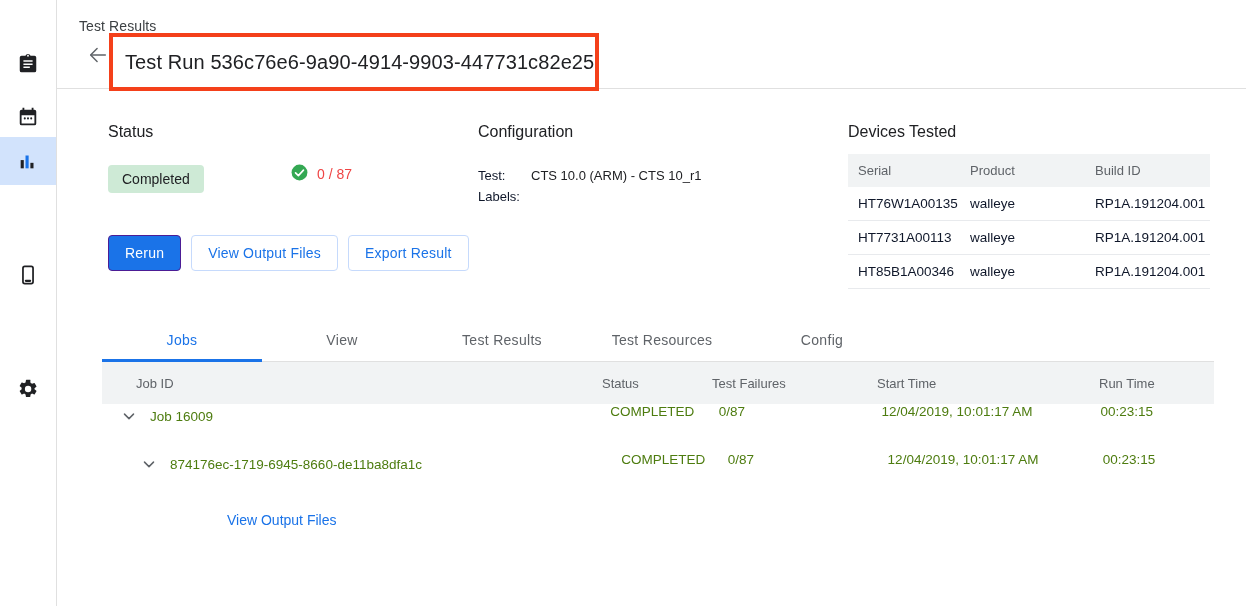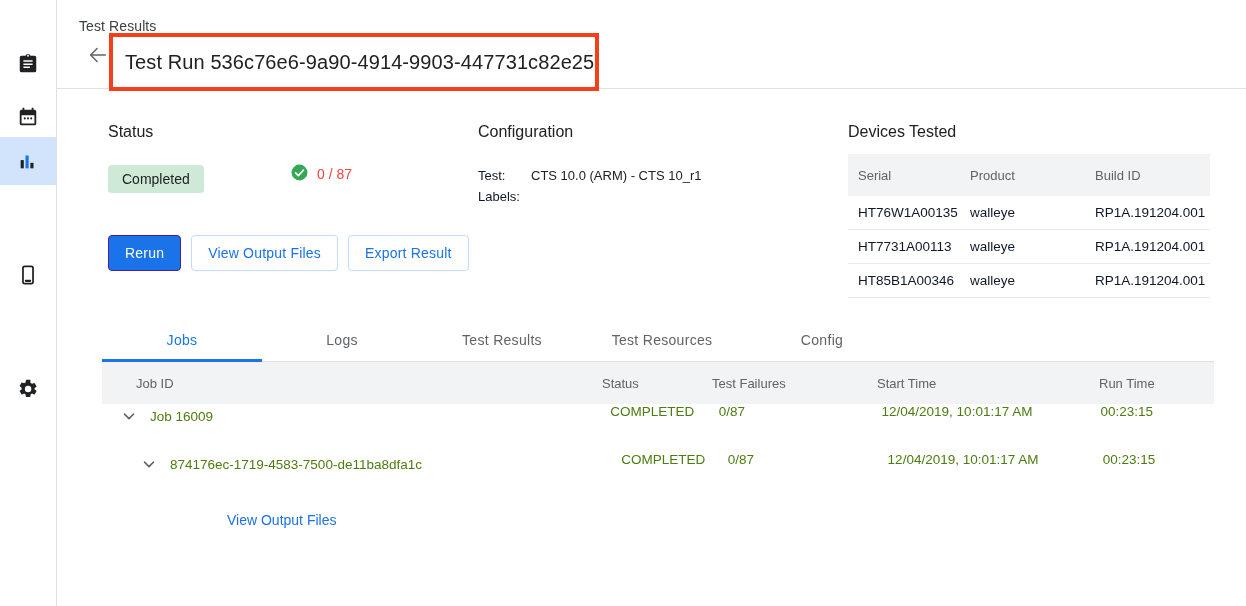--- a/index.html
+++ b/index.html
@@ -85,21 +85,21 @@
   }
   .cfg-k { color: #0f172a; }
   .cfg-v { color: #202124; }
 
   .dev-table {
     position: absolute; left: 791px; top: 65px;
     width: 362px; border-collapse: collapse; font-size: 13px;
   }
   .dev-table th {
     background: #f1f3f4; color: #5f6368; font-weight: 400;
-    text-align: left; padding: 9px 0 9px 10px; height: 42px;
+    text-align: left; padding: 9px 0 9px 10px; height: 33px;
   }
   .dev-table td {
     padding: 9px 0 9px 10px; height: 32px;
     border-bottom: 1px solid #e8eaed; color: #0f172a; font-size: 13.5px;
   }
   .dev-table .c-serial  { width: 112px; }
   .dev-table .c-product { width: 125px; }
 
   .btn-row { position: absolute; left: 51px; top: 146px; display: flex; gap: 10px; }
   .btn {
@@ -272,21 +272,21 @@
             <td>HT85B1A00346</td>
             <td>walleye</td>
             <td>RP1A.191204.001</td>
           </tr>
         </tbody>
       </table>
     </div>
 
     <div class="tabs">
       <div class="tab active">Jobs</div>
-      <div class="tab">Logs</div>
+      <div class="tab">View</div>
       <div class="tab">Test Results</div>
       <div class="tab">Test Resources</div>
       <div class="tab">Config</div>
     </div>
 
     <div class="jobs">
       <div class="jobs-head">
         <div class="c1">Job ID</div>
         <div class="c2">Status</div>
         <div class="c3">Test Failures</div>
@@ -309,21 +309,21 @@
         <div class="c5">00:23:15</div>
       </div>
 
       <div class="jobs-row">
         <div class="c1 ind-1">
           <span class="chev">
             <svg width="18" height="18" viewBox="0 0 24 24" fill="none" stroke="#5f6368" stroke-width="2" stroke-linecap="round" stroke-linejoin="round">
               <polyline points="6,9.5 12,15.5 18,9.5"></polyline>
             </svg>
           </span>
-          <span class="cell-label">874176ec-1719-4583-7500-de11ba8dfa1c</span>
+          <span class="cell-label">874176ec-1719-6945-8660-de11ba8dfa1c</span>
         </div>
         <div class="c2">COMPLETED</div>
         <div class="c3">0/87</div>
         <div class="c4">12/04/2019, 10:01:17 AM</div>
         <div class="c5">00:23:15</div>
       </div>
 
       <a class="link">View Output Files</a>
     </div>
 

